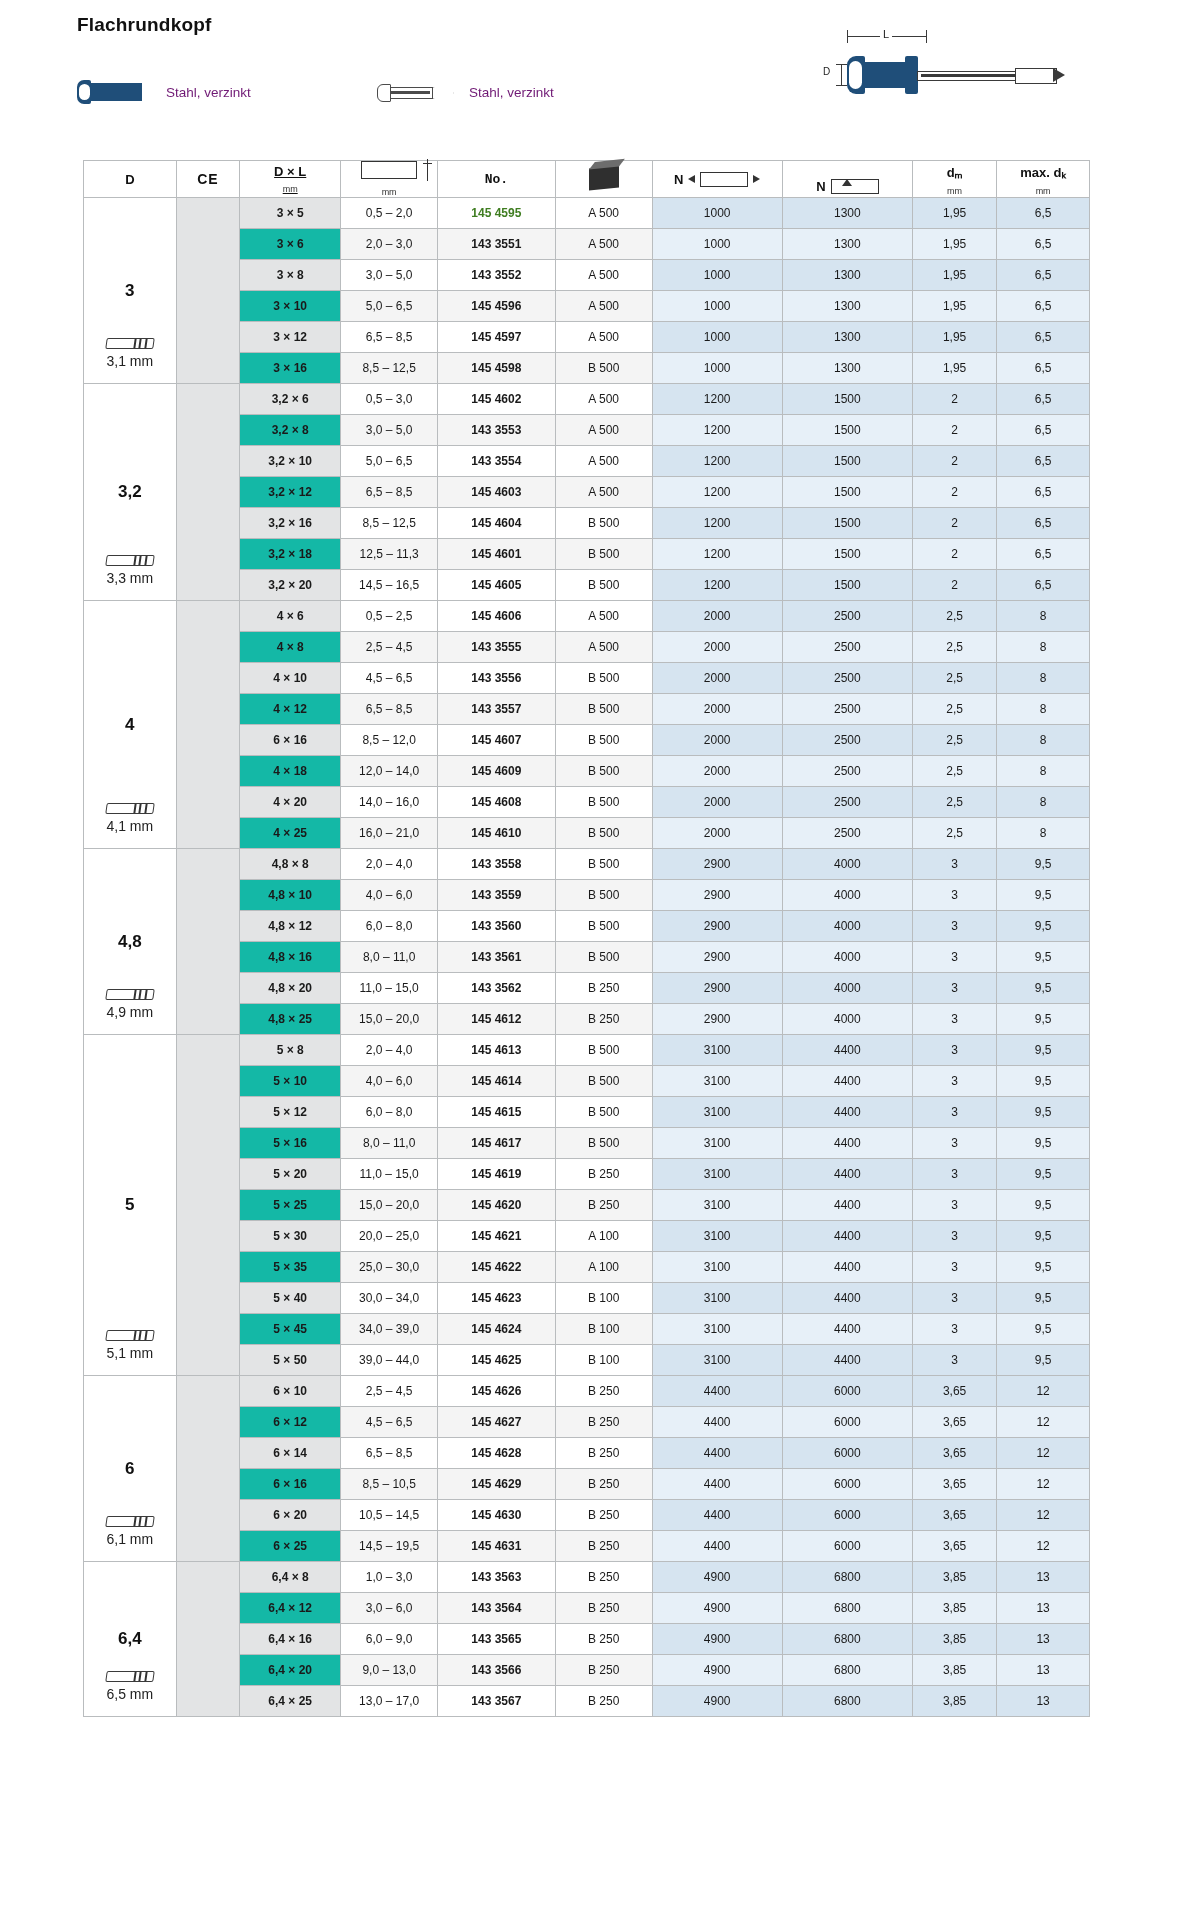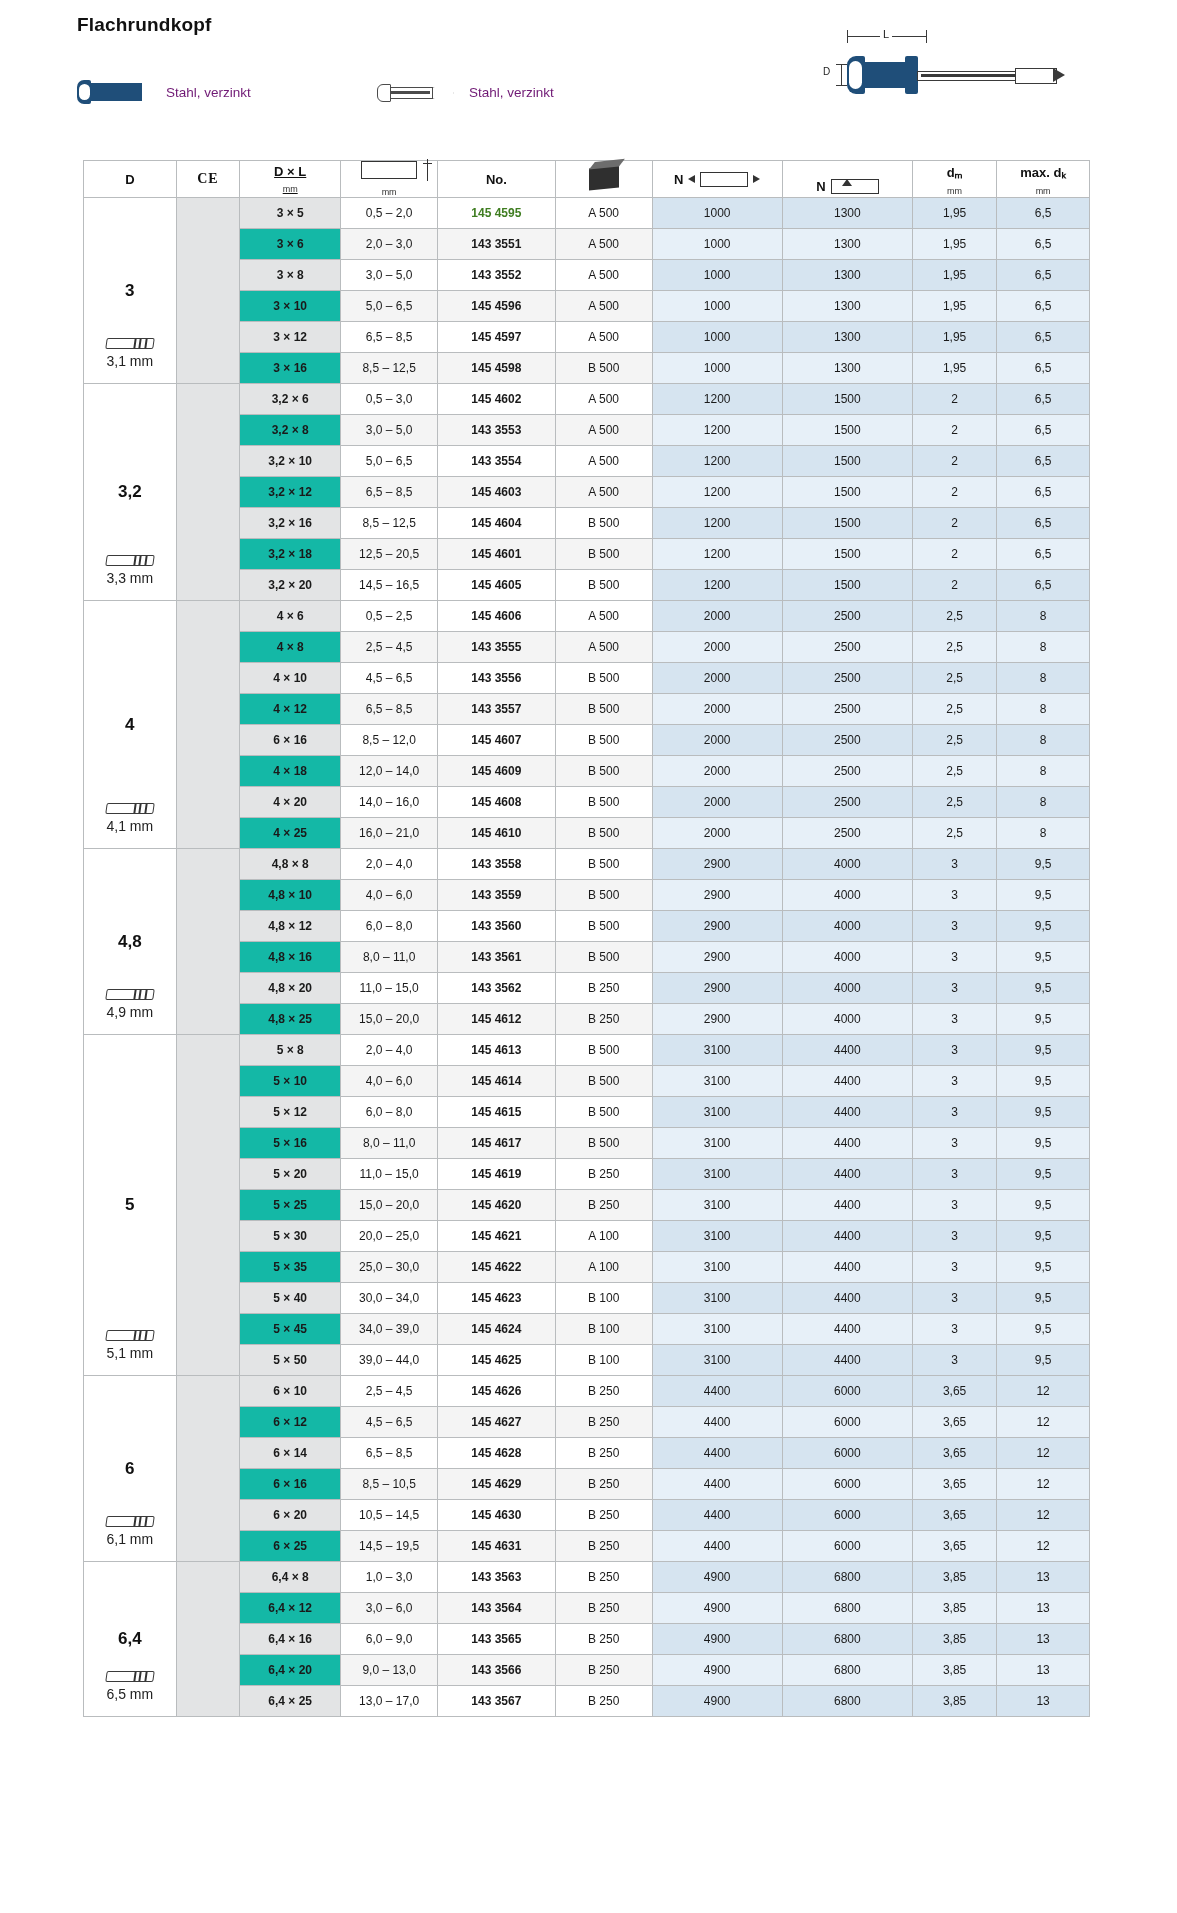--- a/index.html
+++ b/index.html
@@ -96,24 +96,24 @@
     font-size:13px;
     font-weight:bold;
     background:#ffffff;
     color:#111;
     border-bottom:1.6px solid #6f7274;
   }
   thead th .sub{display:block;font-size:9px;font-weight:normal;color:#333;margin-top:5px;}
 
   
   .c-d{width:88px;}
-  .c-ce{width:60px;font-family:Liberation Serif, serif;}
+  .c-ce{width:60px;}
   .c-dl{width:96px;text-decoration:underline;}
   .c-grip{width:92px;}
-  .c-no{width:112px;}
+  .c-no{width:112px;font-family:Liberation Mono, monospace;}
   .c-pack{width:92px;}
   .c-n1{width:124px;}
   .c-n2{width:124px;}
   .c-dm{width:80px;}
   .c-dk{width:88px;}
 
   td.dcell{
     background:#ffffff;
     font-size:17px;font-weight:bold;color:#111;
     vertical-align:top;
@@ -338,21 +338,21 @@
           <td class="grip">8,5 – 12,5</td>
           <td class="no">145 4604</td>
           <td class="pack">B 500</td>
           <td class="n1">1200</td>
           <td class="n2">1500</td>
           <td class="dm">2</td>
           <td class="dk">6,5</td>
         </tr>
         <tr class="alt">
           <td class="dl">3,2 × 18</td>
-          <td class="grip">12,5 – 20,5</td>
+          <td class="grip">12,5 – 11,3</td>
           <td class="no">145 4601</td>
           <td class="pack">B 500</td>
           <td class="n1">1200</td>
           <td class="n2">1500</td>
           <td class="dm">2</td>
           <td class="dk">6,5</td>
         </tr>
         <tr>
           <td class="dl">3,2 × 20</td>
           <td class="grip">14,5 – 16,5</td>

